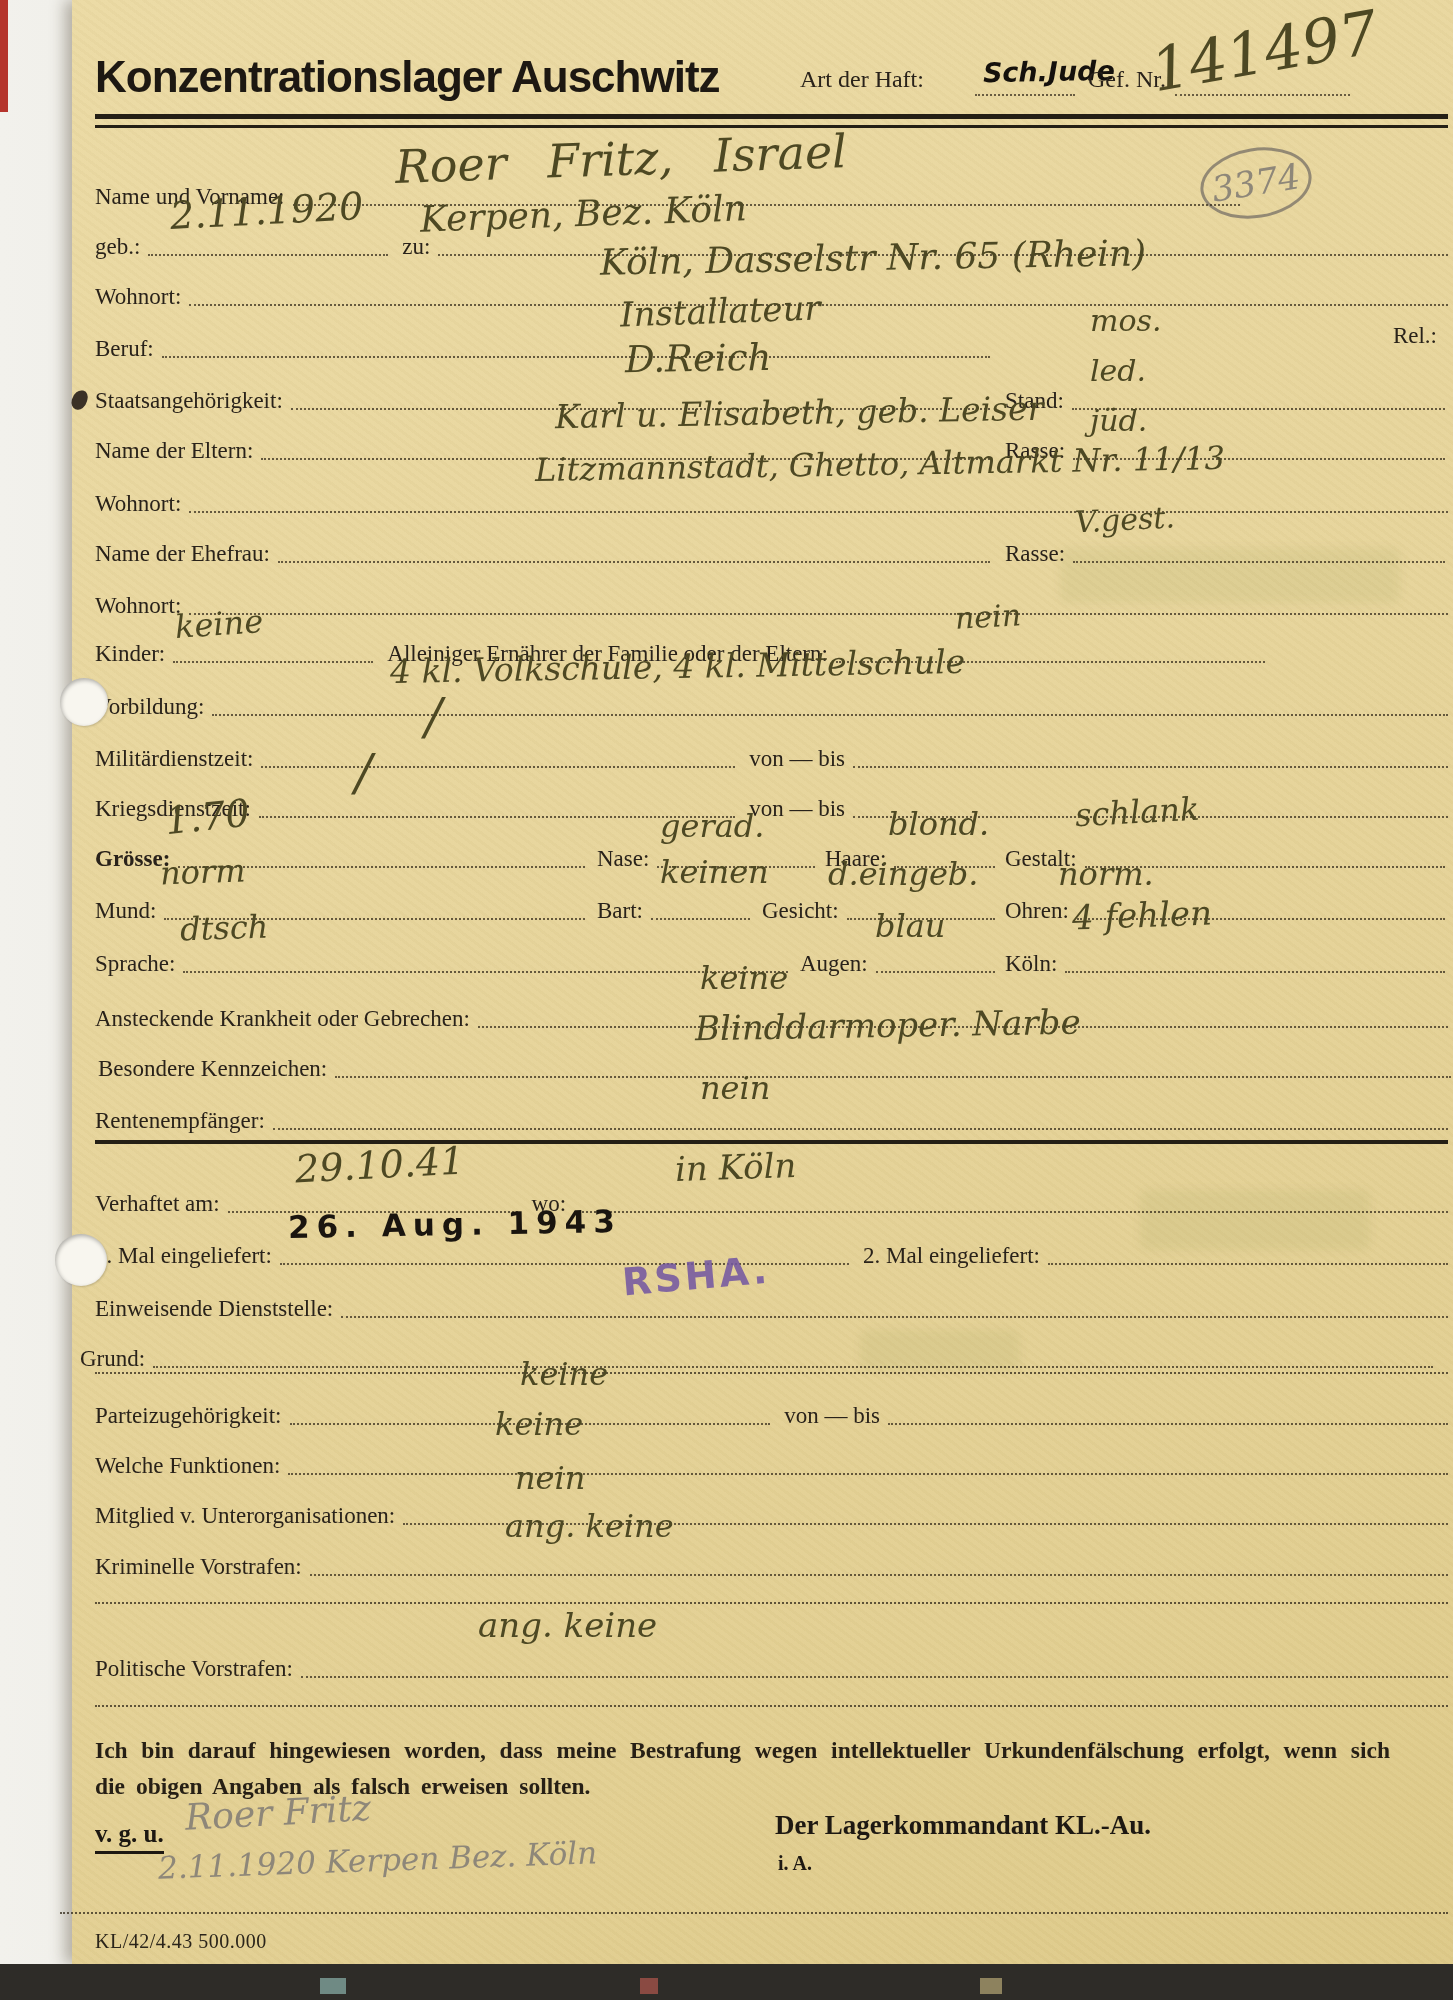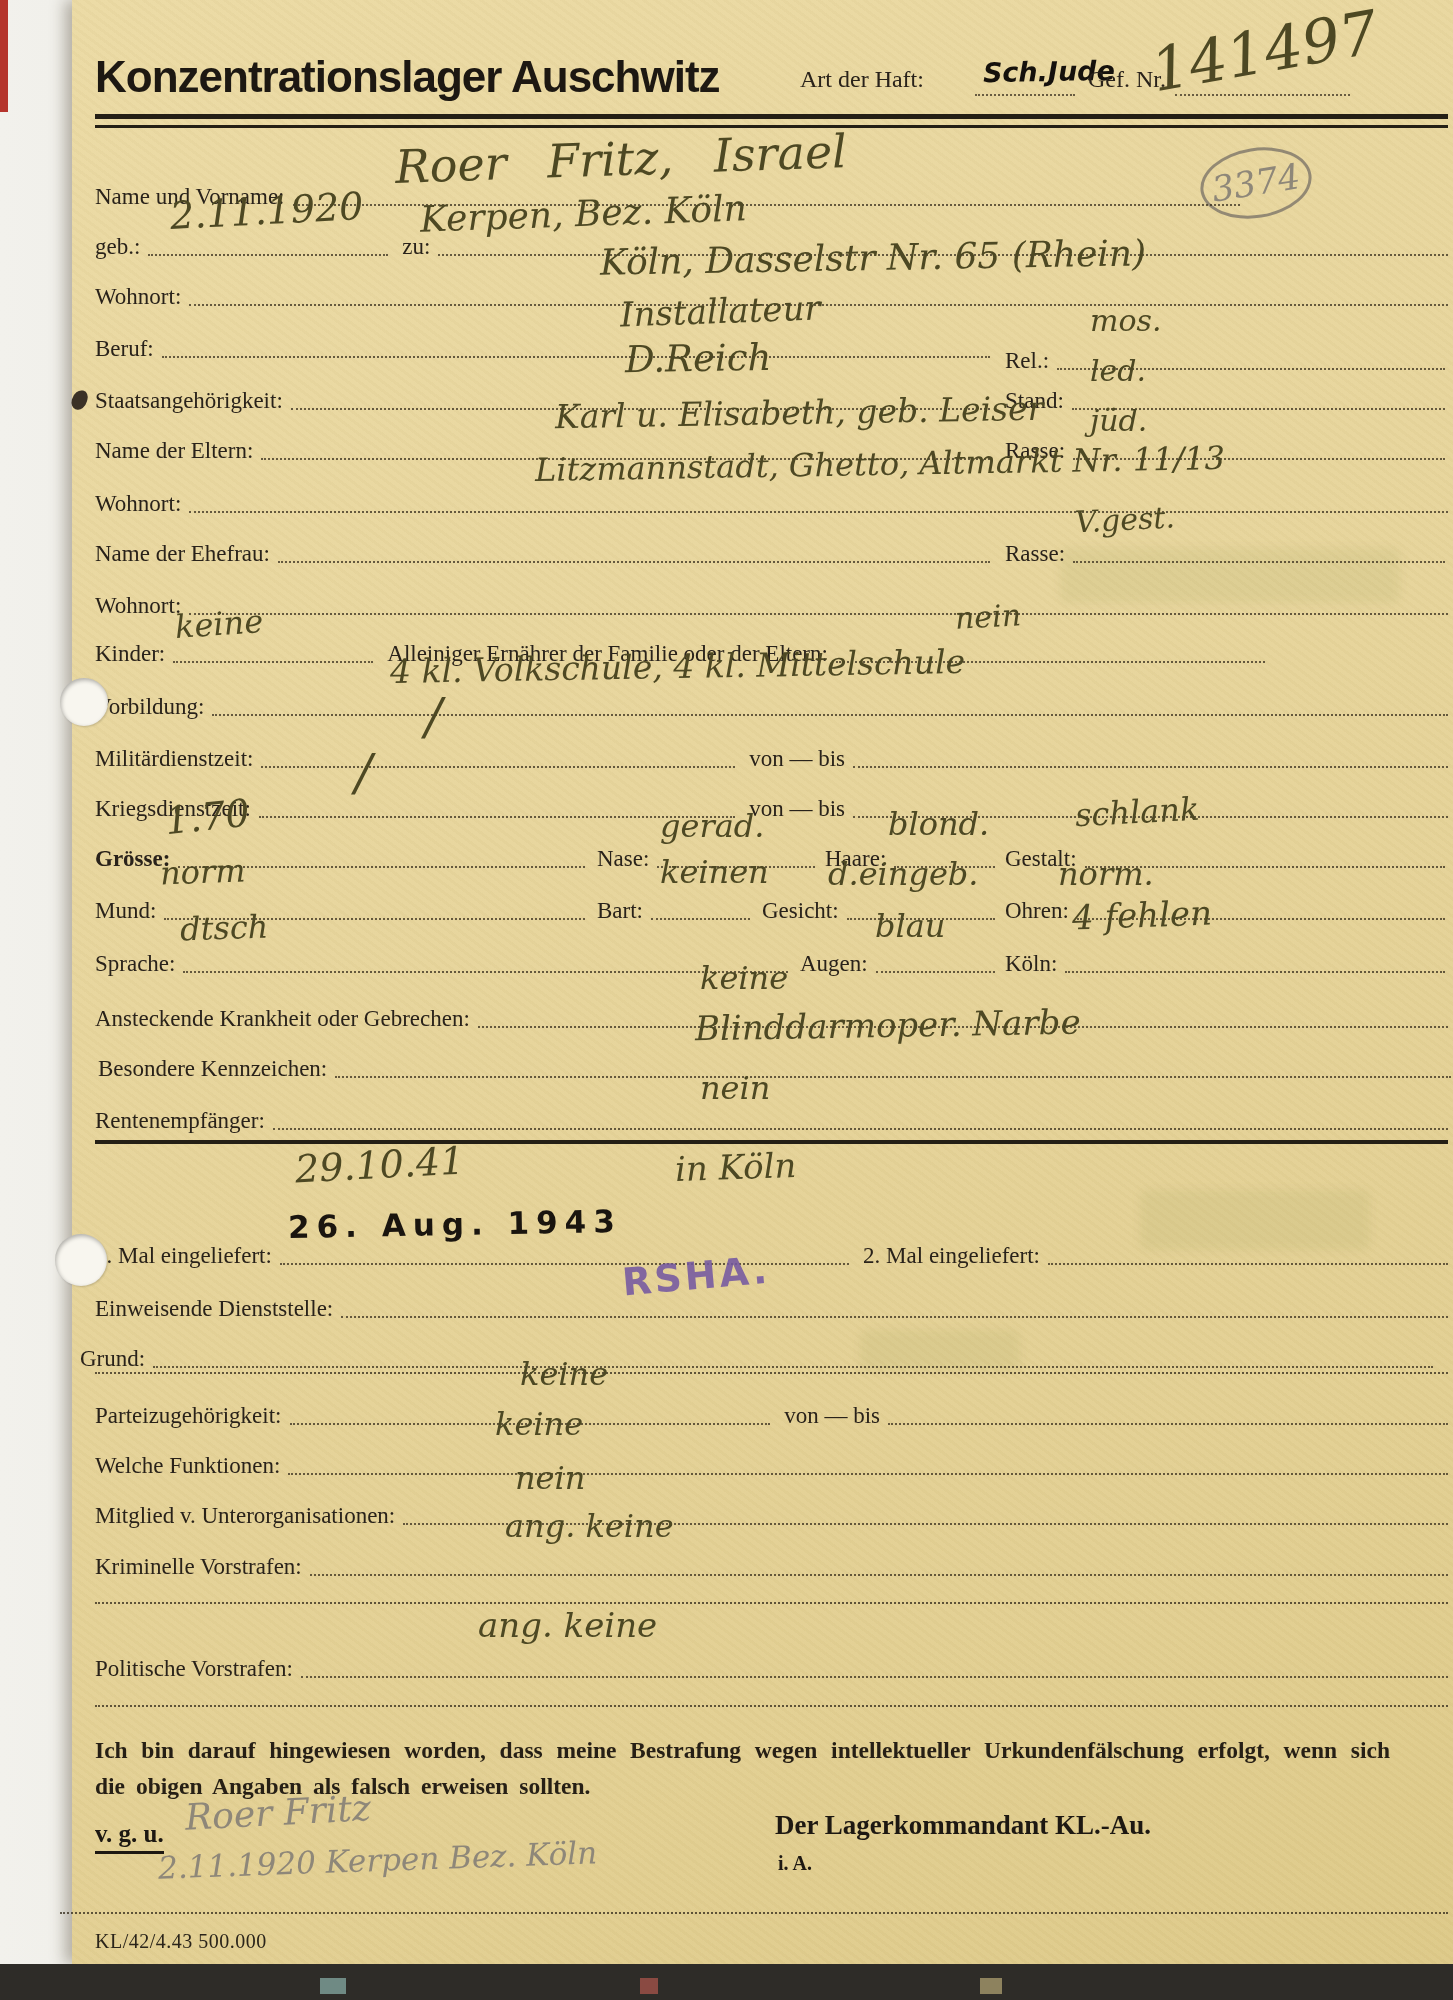--- a/index.html
+++ b/index.html
@@ -87,21 +87,21 @@
       <span class="dots"></span>
   </div>
   <div class="row" style="left:95px;top:278px;width:1353px;">
     <span class="lbl">Wohnort:</span>
       <span class="dots"></span>
   </div>
   <div class="row" style="left:95px;top:330px;width:895px;">
     <span class="lbl">Beruf:</span>
       <span class="dots"></span>
   </div>
-  <div class="row" style="left:1005px;top:342px;width:440px;">
+  <div class="row" style="left:1005px;top:323px;width:440px;flex-direction:column;">
     <span class="lbl">Rel.:</span>
       <span class="dots"></span>
   </div>
   <div class="row" style="left:95px;top:382px;width:895px;">
     <span class="lbl">Staatsangehörigkeit:</span>
       <span class="dots"></span>
   </div>
   <div class="row" style="left:1005px;top:382px;width:440px;">
     <span class="lbl">Stand:</span>
       <span class="dots"></span>
@@ -204,20 +204,26 @@
     <span class="lbl">Besondere Kennzeichen:</span>
       <span class="dots"></span>
   </div>
   <div class="row" style="left:95px;top:1102px;width:1353px;">
     <span class="lbl">Rentenempfänger:</span>
       <span class="dots"></span>
   </div>
 
   <div class="rulethick"></div>
 
+  <div class="row" style="left:95px;top:1185px;width:1353px;">
+    <span class="lbl">Verhaftet am:</span>
+      <span class="seg" style="width:290px;"></span>
+      <span class="lbl mid">wo:</span>
+      <span class="dots"></span>
+  </div>
   <div class="row" style="left:95px;top:1237px;width:1353px;">
     <span class="lbl">1. Mal eingeliefert:</span>
       <span class="dots"></span>
       <span class="lbl mid">2. Mal eingeliefert:</span>
       <span class="seg" style="width:400px;"></span>
   </div>
   <div class="row" style="left:95px;top:1290px;width:1353px;">
     <span class="lbl">Einweisende Dienststelle:</span>
       <span class="dots"></span>
   </div>

